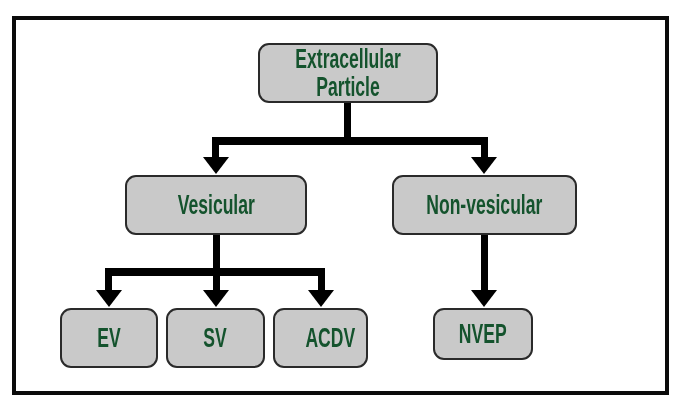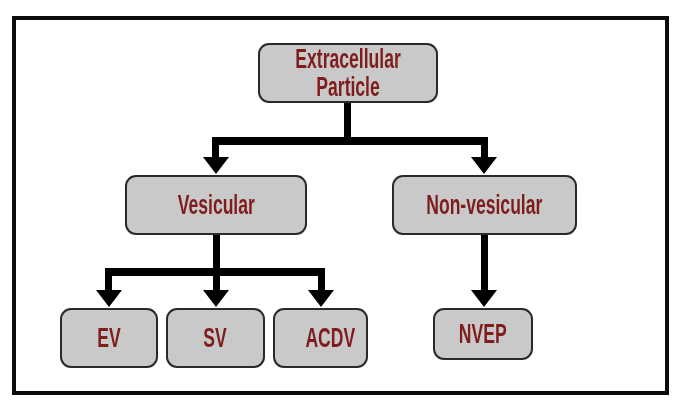--- a/index.html
+++ b/index.html
@@ -23,21 +23,21 @@
   }
   .node {
     position: absolute;
     background: #c9c9c9;
     border: 2px solid #2a2a2a;
     border-radius: 11px;
     display: flex;
     align-items: center;
     justify-content: center;
     text-align: center;
-    color: #7f1d1d;
+    color: #14532d;
   }
   .lbl {
     font-weight: bold;
     font-size: 27px;
     line-height: 1.05;
     letter-spacing: 0px;
     white-space: nowrap;
     transform: scaleX(0.65);
     transform-origin: 50% 50%;
   }

